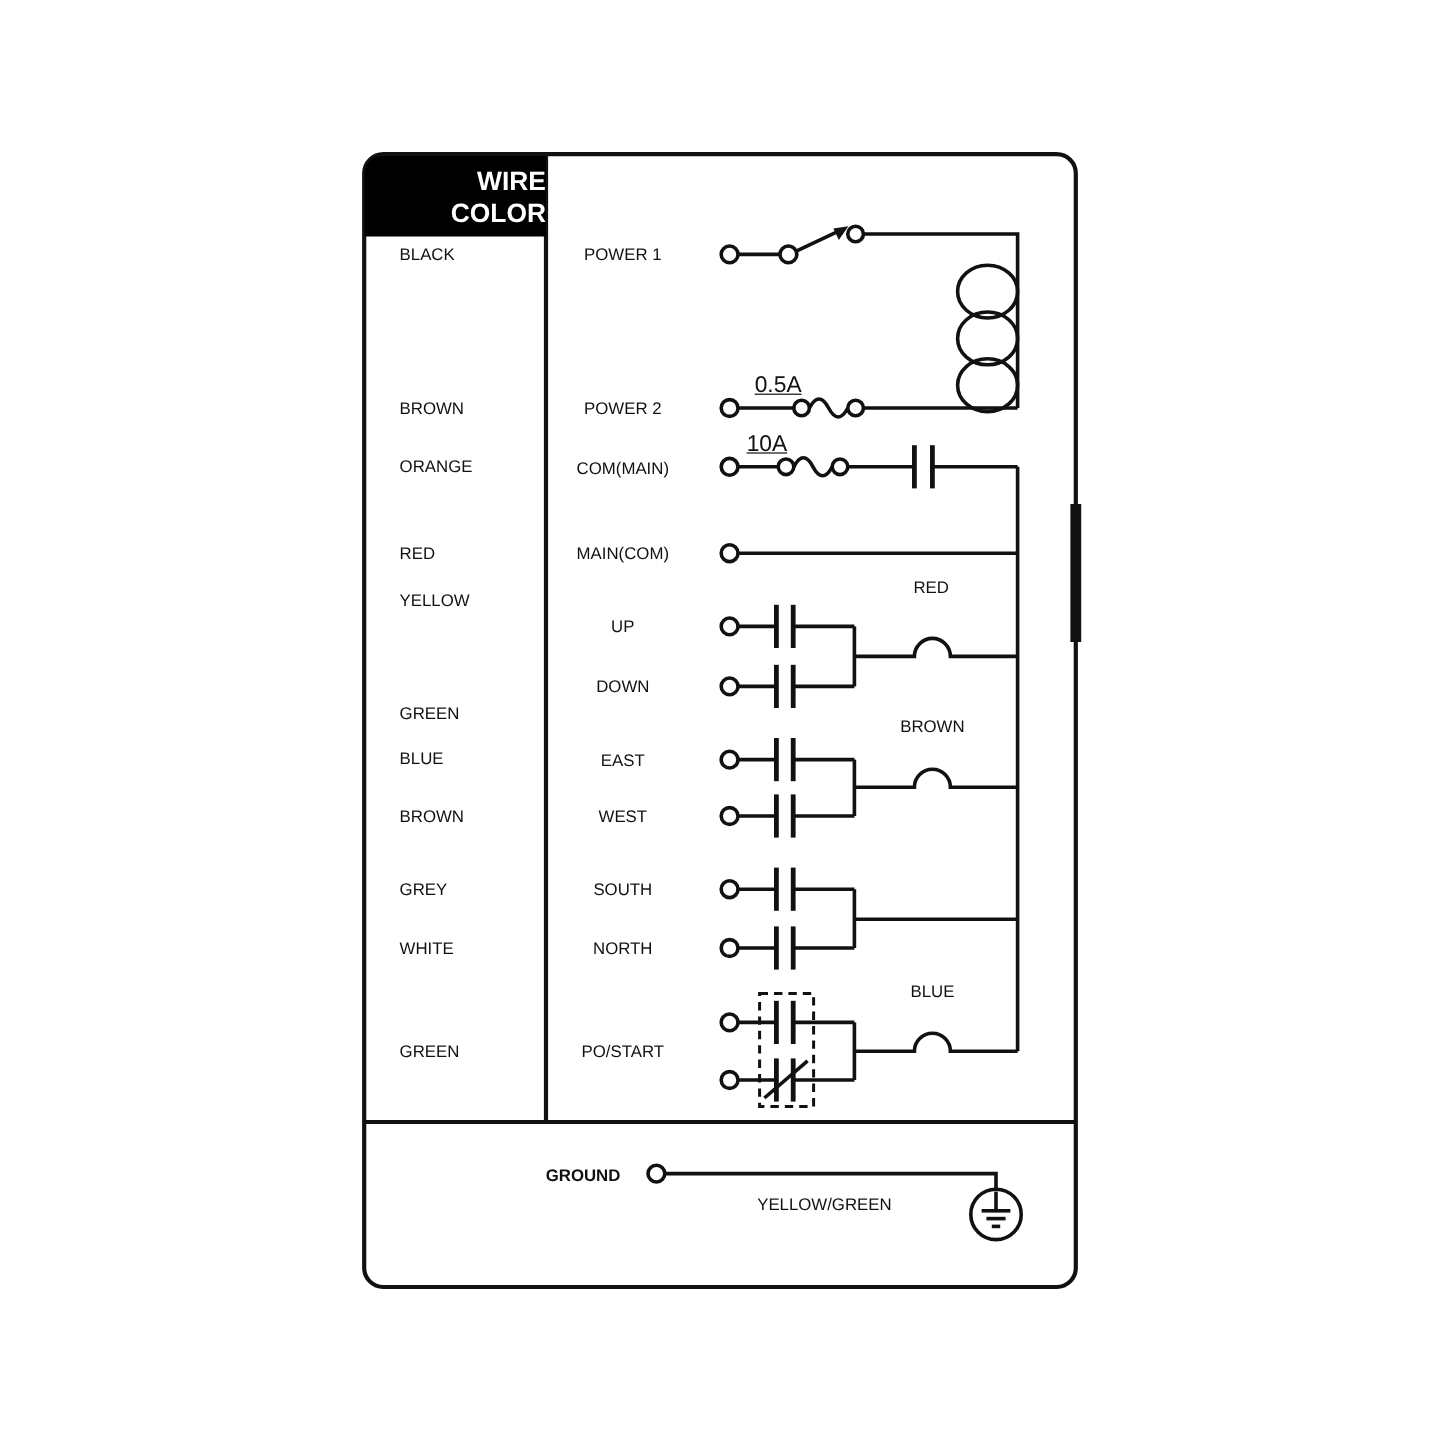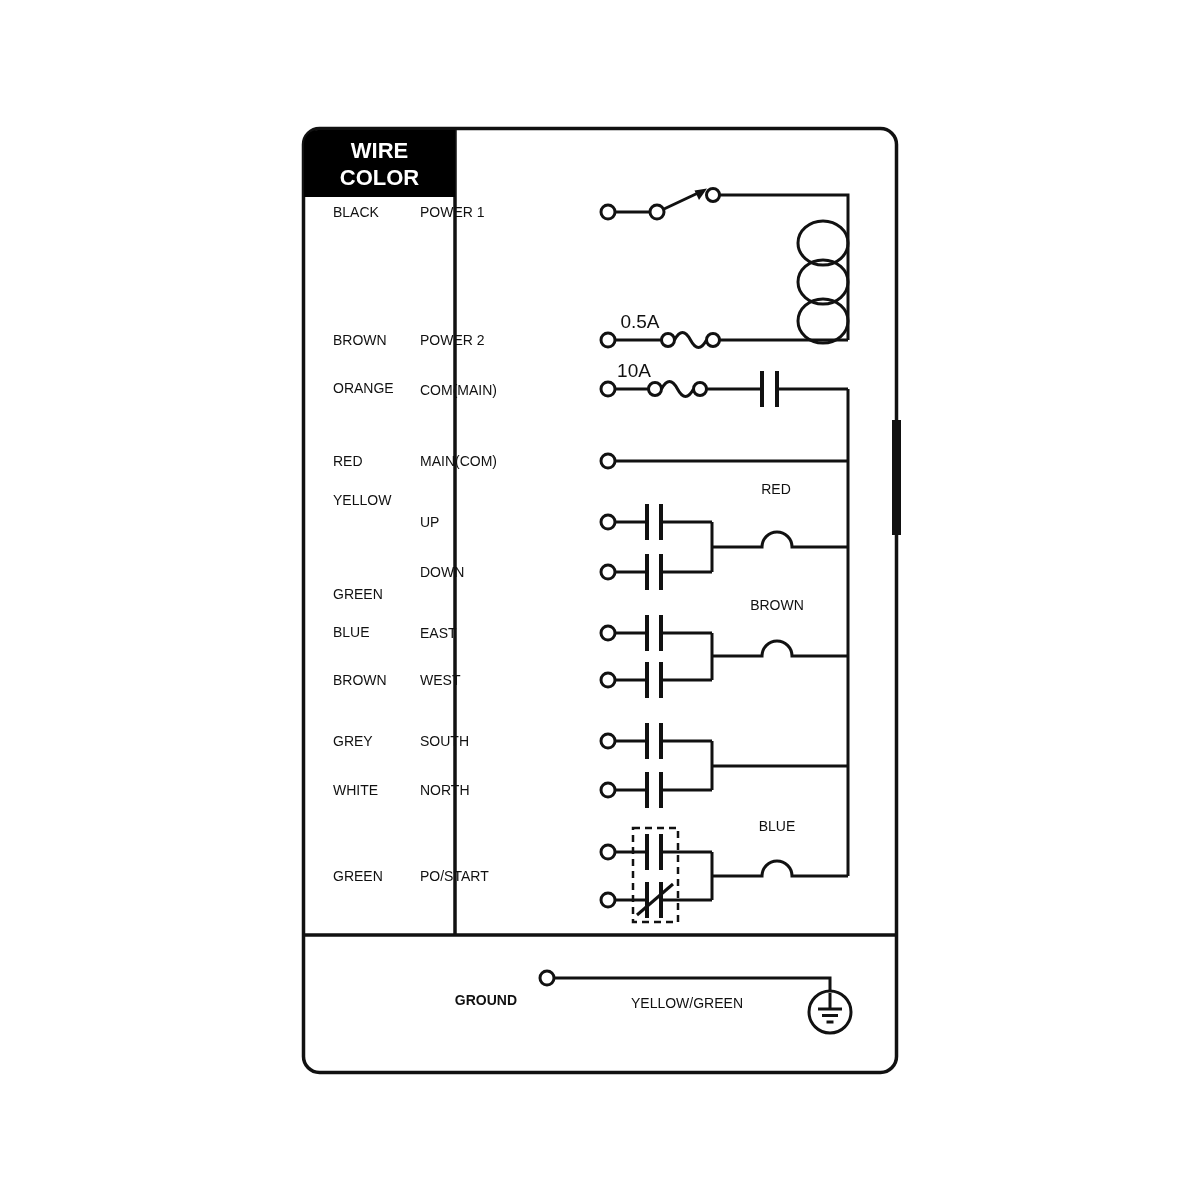--- a/index.html
+++ b/index.html
@@ -14,30 +14,30 @@
   svg.overlay{position:absolute;left:0;top:0;}
   .lbl{
     position:absolute;
     font-size:14px;
     line-height:26px;
     height:26px;
     white-space:nowrap;
     color:#111;
   }
   .wc{left:333px;}
-  .term{left:420px;width:174px;text-align:left;}
-  .small{font-size:19px;line-height:22px;height:22px;text-align:center;}
+  .term{left:432px;width:174px;text-align:center;}
+  .small{font-size:19px;line-height:22px;height:22px;text-align:right;text-decoration:underline;}
   .center{text-align:center;}
-  .bold{font-weight:bold;margin-top:21px;}
+  .bold{font-weight:bold;}
   .header-box{
     position:absolute;
     left:304px;top:130px;width:151px;height:67px;
     background:#000;
     border-radius:14px 0 0 0;
-    display:flex;flex-direction:column;align-items:center;justify-content:center;
+    display:flex;flex-direction:column;align-items:flex-end;justify-content:center;
     color:#fff;font-weight:bold;font-size:22px;line-height:27px;
   }
 </style>
 </head>
 <body>
 
 <div class="canvas">
 
   <svg class="overlay" width="1200" height="1200" viewBox="0 0 1200 1200">
 

